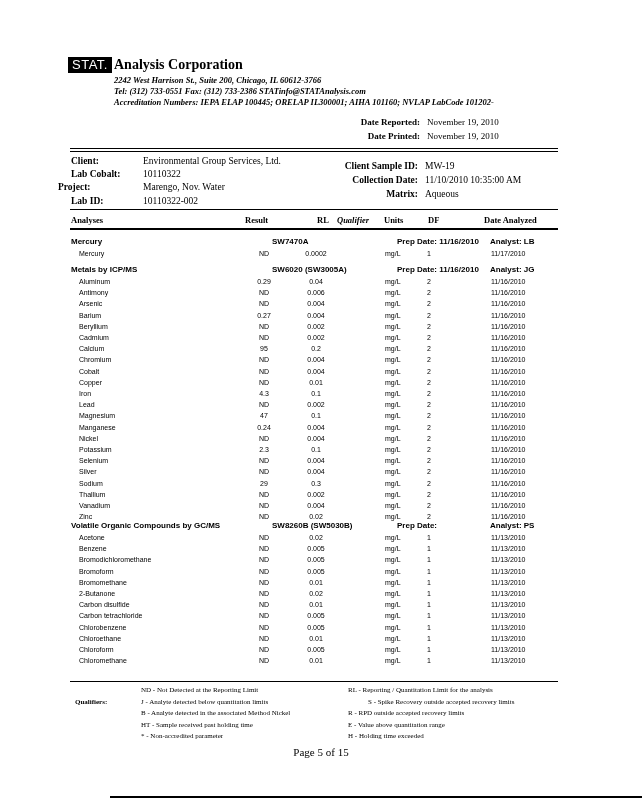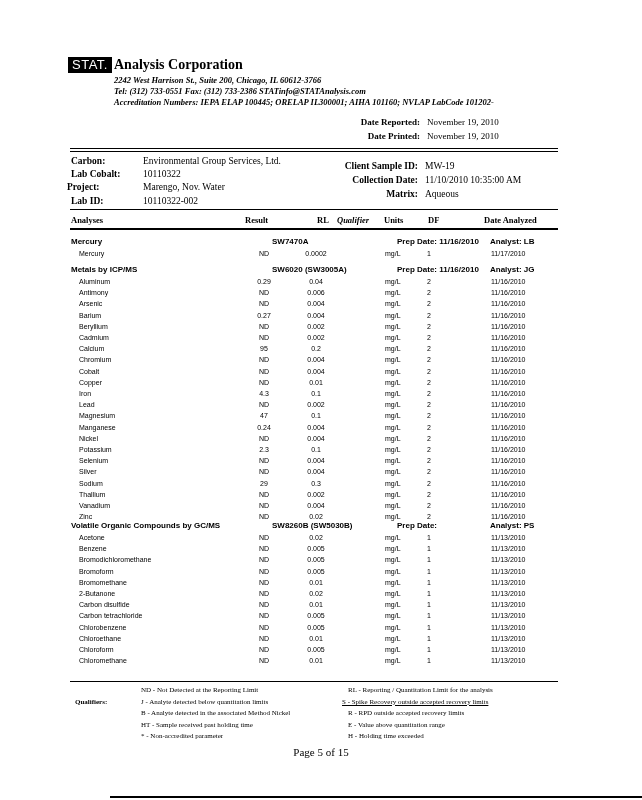--- a/index.html
+++ b/index.html
@@ -34,25 +34,25 @@
 </div>
 <div class="dates" style="left:427px; top:116px;">November 19, 2010</div>
 <div class="dates" style="left:340px; top:130px; width:80px;">
   <span class="lbl">Date Printed:</span>
 </div>
 <div class="dates" style="left:427px; top:130px;">November 19, 2010</div>
 
 <div class="hr" style="left:70px; top:148px; width:488px; height:1px;"></div>
 <div class="hr" style="left:70px; top:151px; width:488px; height:1px;"></div>
 
-<div class="info bold" style="left:71px; top:155px;">Carbon:</div>
+<div class="info bold" style="left:71px; top:155px;">Client:</div>
 <div class="info" style="left:143px; top:155px;">Environmental Group Services, Ltd.</div>
 <div class="info bold" style="left:71px; top:168px;">Lab Cobalt:</div>
 <div class="info" style="left:143px; top:168px;">10110322</div>
-<div class="info bold" style="left:67px; top:181px;">Project:</div>
+<div class="info bold" style="left:58px; top:181px;">Project:</div>
 <div class="info" style="left:143px; top:181px;">Marengo, Nov. Water</div>
 <div class="info bold" style="left:71px; top:195px;">Lab ID:</div>
 <div class="info" style="left:143px; top:195px;">10110322-002</div>
 
 <div class="info bold" style="left:330px; top:160px; width:88px; text-align:right;">Client Sample ID:</div>
 <div class="info" style="left:425px; top:160px;">MW-19</div>
 <div class="info bold" style="left:330px; top:174px; width:88px; text-align:right;">Collection Date:</div>
 <div class="info" style="left:425px; top:174px;">11/10/2010 10:35:00 AM</div>
 <div class="info bold" style="left:330px; top:188px; width:88px; text-align:right;">Matrix:</div>
 <div class="info" style="left:425px; top:188px;">Aqueous</div>
@@ -372,19 +372,19 @@
 
 <div class="hr" style="left:70px; top:681px; width:488px; height:1px;"></div>
 
 <div class="qual" style="left:75px; top:697px; font-weight:bold;">Qualifiers:</div>
 <div class="qual" style="left:141px; top:685px;">ND - Not Detected at the Reporting Limit</div>
 <div class="qual" style="left:141px; top:697px;">J - Analyte detected below quantitation limits</div>
 <div class="qual" style="left:141px; top:708px;">B - Analyte detected in the associated Method Nickel</div>
 <div class="qual" style="left:141px; top:720px;">HT - Sample received past holding time</div>
 <div class="qual" style="left:141px; top:731px;">* - Non-accredited parameter</div>
 <div class="qual" style="left:348px; top:685px;">RL - Reporting / Quantitation Limit for the analysis</div>
-<div class="qual" style="left:342px; top:697px;text-decoration:underline;">S - Spike Recovery outside accepted recovery limits</div>
+<div class="qual" style="left:368px; top:697px;">S - Spike Recovery outside accepted recovery limits</div>
 <div class="qual" style="left:348px; top:708px;">R - RPD outside accepted recovery limits</div>
 <div class="qual" style="left:348px; top:720px;">E - Value above quantitation range</div>
 <div class="qual" style="left:348px; top:731px;">H - Holding time exceeded</div>
 
 <div class="footer">Page 5  of  15</div>
 <div class="hr" style="left:110px; top:796px; width:532px; height:2px;"></div>
 
 </body></html>

